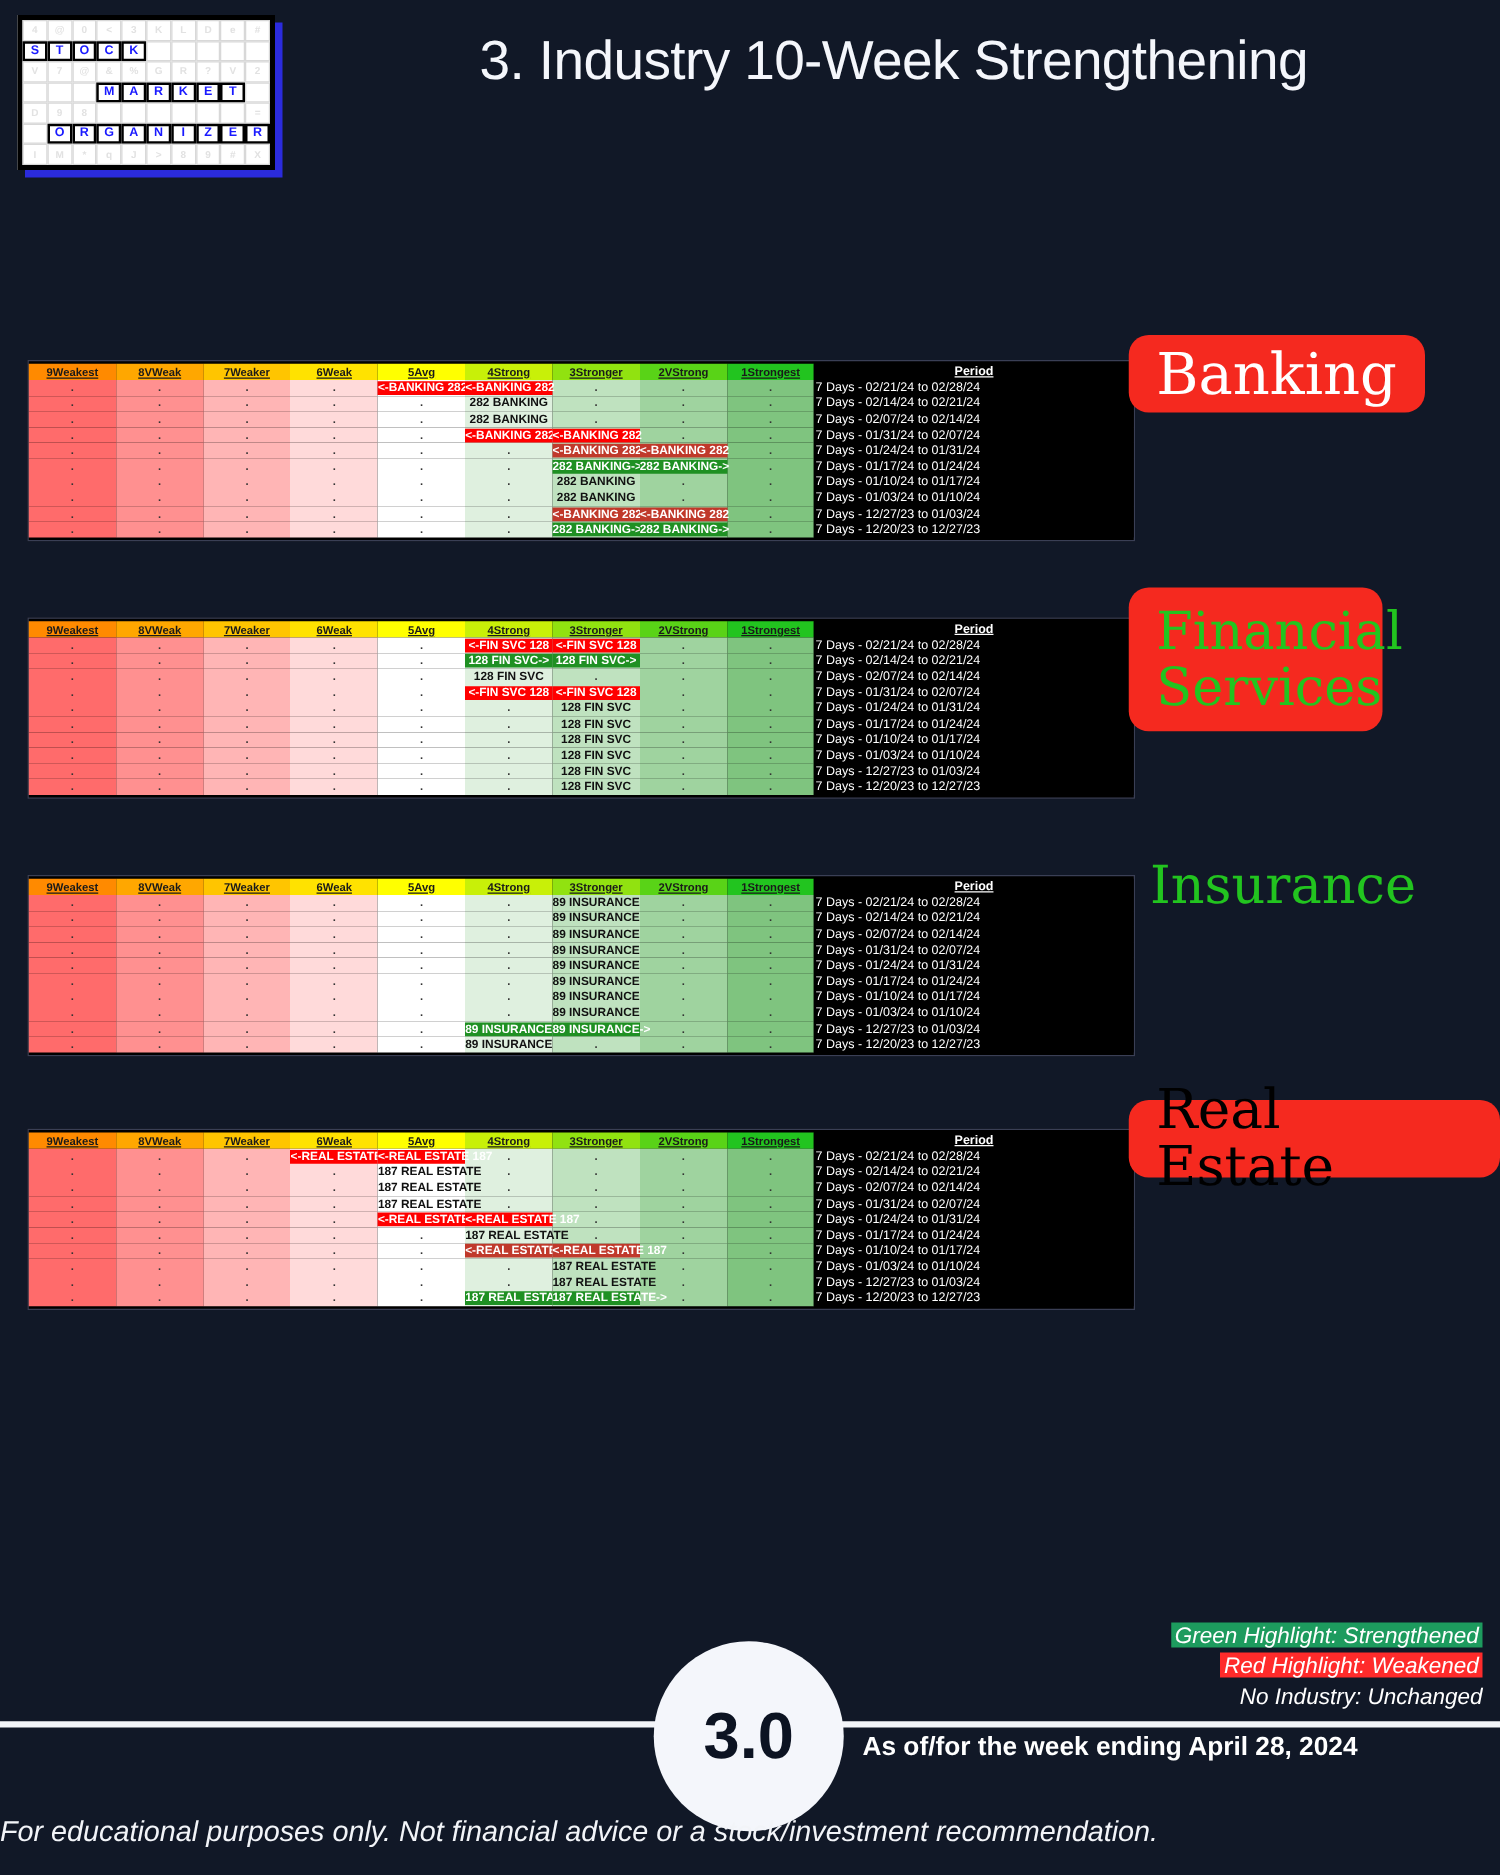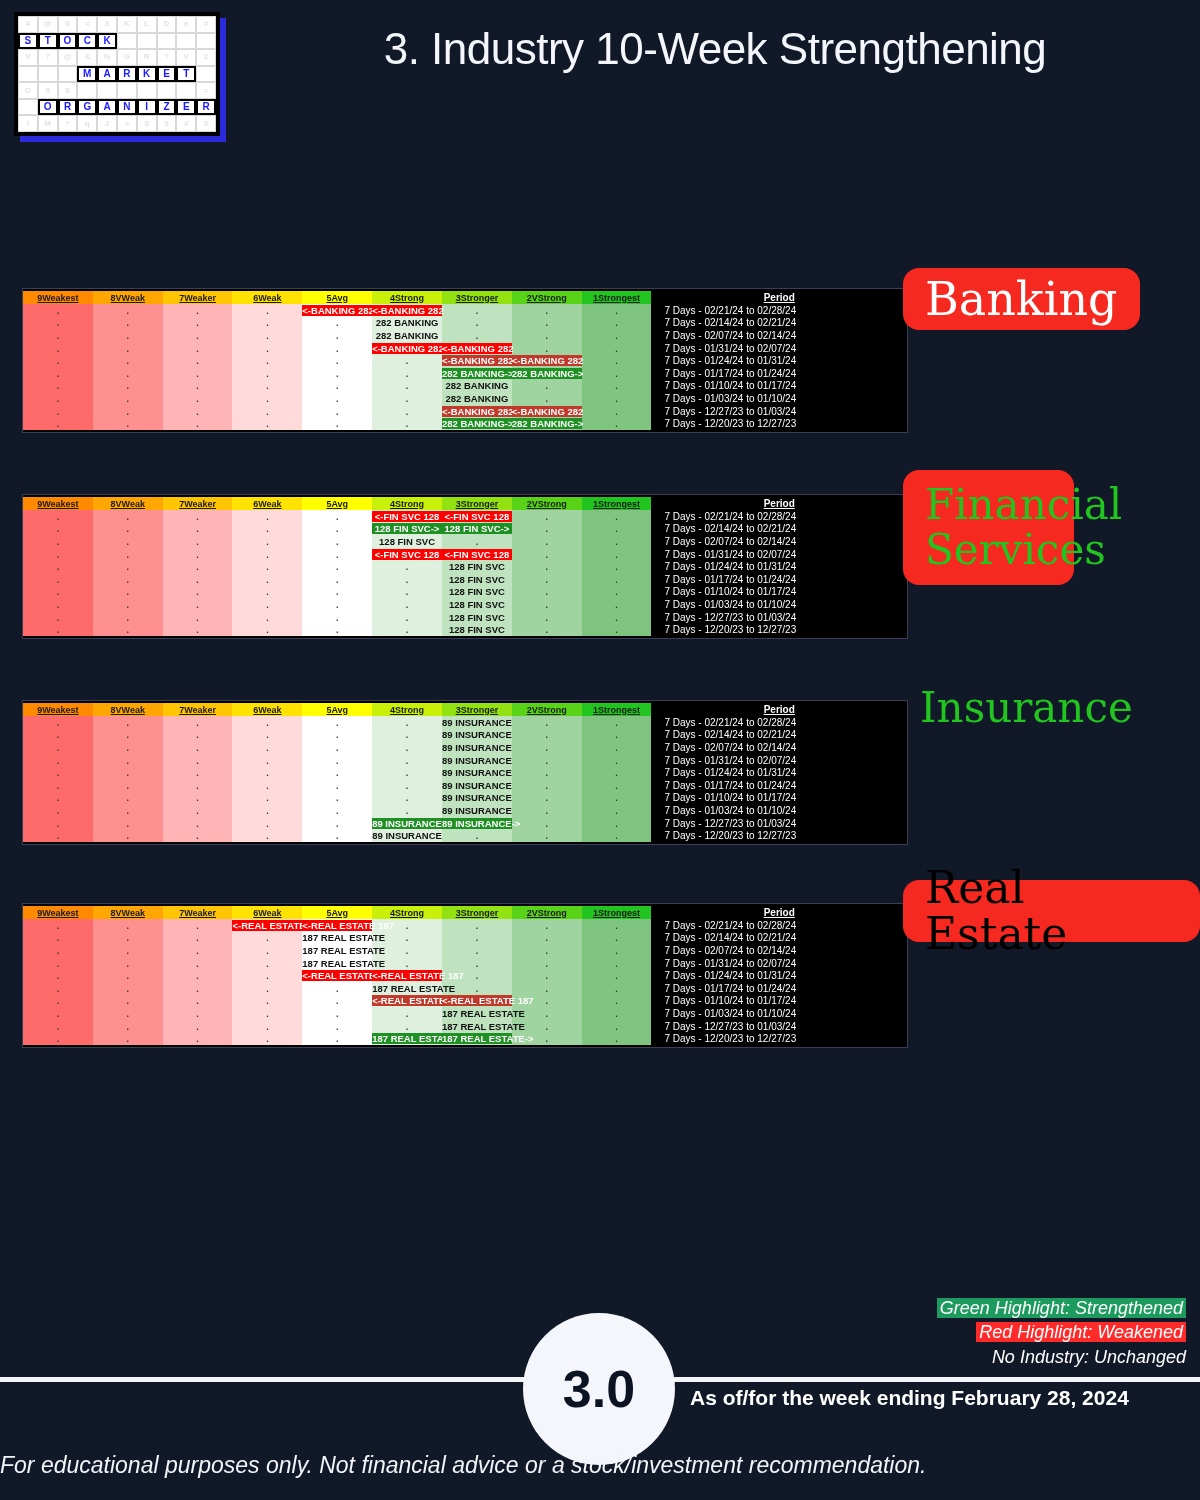--- a/index.html
+++ b/index.html
@@ -36,21 +36,21 @@
   table.grid td, table.grid th { padding:0; margin:0; }
 
   .hdr th {
     font-size:9px; font-weight:bold; color:#1a1a1a;
     text-align:center; height:13px; vertical-align:middle;
     text-decoration: underline;
   }
   .hdr th.period-h { color:#ffffff; background:#000; text-decoration:underline; font-size:10px; }
 
   .row td { height:12.6px; font-size:9.5px; font-weight:bold; text-align:center; vertical-align:middle; color:#111; white-space:nowrap; }
-  .row td.period { color:#fff; background:#000; font-size:10px; font-weight:400; text-align:left; padding-left:13px; }
+  .row td.period { color:#fff; background:#000; font-size:10px; font-weight:400; text-align:left; padding-left:1px; }
   .dot { color:#333; font-size:9px; }
 
   .cell-red  { background:#ff0000; color:#ffffff; }
   .cell-red2 { background:#c0392b; color:#ffffff; }
   .cell-grn  { background:#1f9023; color:#ffffff; }
 
   
   .badge { position:absolute; border-radius:16px; display:flex; align-items:center; padding:0 22px; }
   .badge span { font-family:"DejaVu Serif", serif; line-height:1.05; }
 
@@ -455,21 +455,21 @@
             <td style="background: rgb(255, 255, 255);"><span class="dot">.</span></td>
             <td style="background: rgb(223, 240, 223);"><span class="dot">.</span></td>
             <td style="background: rgb(191, 226, 191);"><span>128 FIN SVC</span></td>
             <td style="background: rgb(159, 211, 159);"><span class="dot">.</span></td>
             <td style="background: rgb(127, 196, 127);"><span class="dot">.</span></td>
             <td class="period">7 Days - 12/20/23 to 12/27/23</td>
           </tr>
         </tbody>
       </table>
     </div>
-    <div class="badge" style="left: 903px; background: rgb(245, 41, 31); top: 470px; height: 115px; width: 171px;">
+    <div class="badge" style="left: 903px; background: rgb(245, 41, 31); top: 470px; height: 115px; width: 203px;">
       <span style="color: rgb(34, 196, 31); font-size: 42px;">Financial Services</span>
     </div>
     <div class="tbl-wrap" style="left: 22px; top: 700px; width: 886px;">
       <table class="grid">
         <colgroup>
           <col style="width: 7.9%;">
           <col style="width: 7.9%;">
           <col style="width: 7.9%;">
           <col style="width: 7.9%;">
           <col style="width: 7.9%;">
@@ -777,14 +777,14 @@
     </div>
   </div>
 
 <div id="legend">
     <div><span class="lg-green">Green Highlight: Strengthened</span></div>
     <div><span class="lg-red">Red Highlight: Weakened</span></div>
     <div><span>No Industry: Unchanged</span></div>
   </div>
 <div id="hr-line"></div>
 <div id="badge-circle">3.0</div>
-<div id="asof">As of/for the week ending February 28, 2024</div>
+<div id="asof">As of/for the week ending April 28, 2024</div>
 <div id="disclaimer">For educational purposes only. Not financial advice or a stock/investment recommendation.</div>
 
 </body></html>

